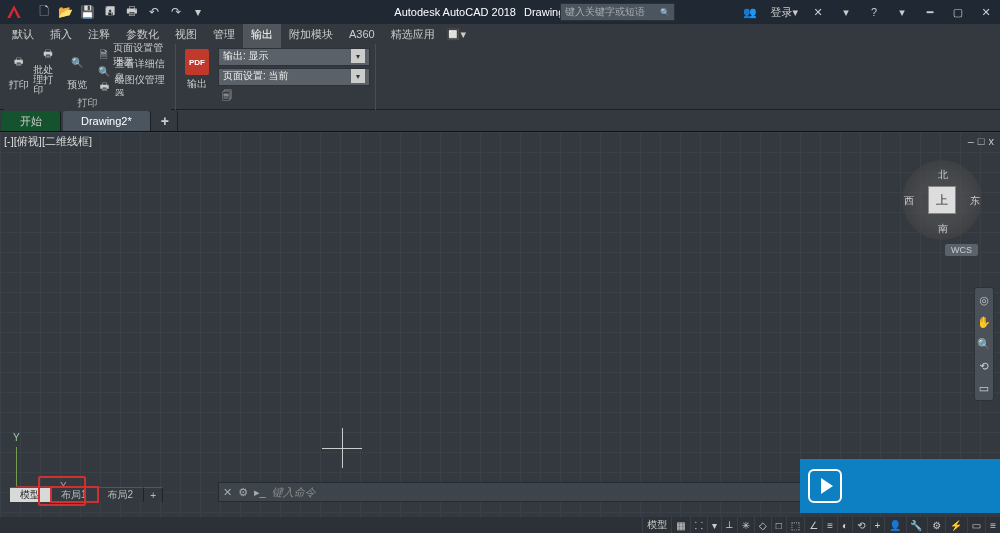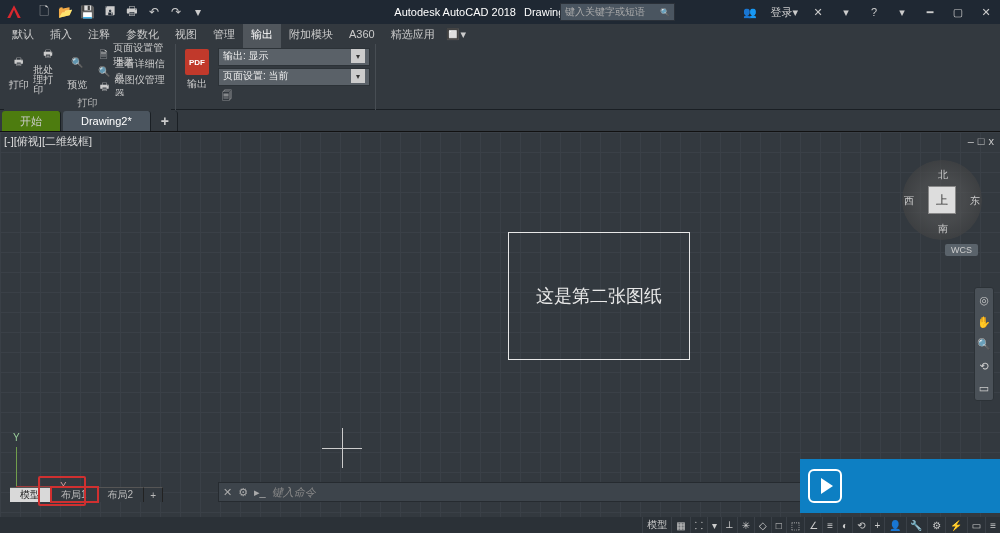--- a/index.html
+++ b/index.html
@@ -28,21 +28,21 @@
 .rpanel .panelrow{display:flex;flex:1}
 .rpanel .plabel{text-align:center;color:#bbb;font-size:10px;height:14px;line-height:14px;background:#33393f}
 .bigbtn{display:flex;flex-direction:column;align-items:center;justify-content:center;width:36px;height:48px;color:#ccc;font-size:10px;cursor:pointer;gap:2px}
 .bigbtn .ic{width:28px;height:28px;display:flex;align-items:center;justify-content:center}
 .smallbtn{display:flex;align-items:center;gap:4px;height:16px;color:#ccc;font-size:10px;cursor:pointer;padding:0 2px}
 .smallbtn .sic{width:14px;height:14px;display:flex;align-items:center;justify-content:center}
 .colbtns{display:flex;flex-direction:column;justify-content:center;gap:0}
 .dd{height:18px;background:#5a6168;border:1px solid #2c3237;color:#eee;font-size:10px;display:flex;padding:0 4px;cursor:pointer;margin-bottom:2px}
 .dd .ar{margin-left:auto;font-size:8px;color:#333;background:#ccc;width:14px;height:14px;display:flex;align-items:center;justify-content:center}
 .filetabs{height:22px;background:#33393f;display:flex;align-items:end;border-bottom:1px solid #111}
-.ftab{height:20px;padding:0 18px;background:#4d7c0f;color:#ccc;font-size:11px;display:flex;align-items:center;border-right:1px solid #1a1f24;cursor:pointer;border-top-left-radius:3px;border-top-right-radius:3px;margin-left:2px}
+.ftab{height:20px;padding:0 18px;background:#14532d;color:#ccc;font-size:11px;display:flex;align-items:center;border-right:1px solid #1a1f24;cursor:pointer;border-top-left-radius:3px;border-top-right-radius:3px;margin-left:2px}
 .ftab.active{background:#4b555f;color:#fff}
 .ftab .plus{font-size:14px;font-weight:bold}
 .canvas{position:absolute;top:132px;left:0;right:0;bottom:16px;background:#33393f;background-image:linear-gradient(#3a4047 1px,transparent 1px),linear-gradient(90deg,#3a4047 1px,transparent 1px);background-size:20px 20px}
 .viewlabel{position:absolute;top:2px;left:4px;color:#ddd;font-size:11px}
 .wcontrols{position:absolute;top:3px;right:6px;display:flex;gap:4px;color:#ccc;font-size:11px}
 .wcontrols span{cursor:pointer}
 .viewcube{position:absolute;top:28px;right:18px;width:80px;height:80px}
 .vc-ring{position:absolute;inset:0;border-radius:50%;background:radial-gradient(circle,#555 40%,#444 70%,transparent 72%);opacity:.6}
 .vc-face{position:absolute;top:26px;left:26px;width:28px;height:28px;background:#ddd;color:#333;font-size:12px;display:flex;align-items:center;justify-content:center;border:1px solid #888}
 .vc-dir{position:absolute;color:#ccc;font-size:10px}
@@ -217,23 +217,20 @@
   <div class="wcs">WCS</div>
 
   <div class="navbar">
     <div class="nic">◎</div>
     <div class="nic">✋</div>
     <div class="nic">🔍</div>
     <div class="nic">⟲</div>
     <div class="nic">▭</div>
   </div>
 
-  <div class="rect rect2">
-      <span>这是第二张图纸</span>
-    </div>
 
   <div class="crosshair"></div>
 
   <div class="ucs">
     <div class="yax"></div>
       <div class="xax"></div>
     <div class="yl">Y</div>
     <div class="xl">X</div>
   </div>
 

